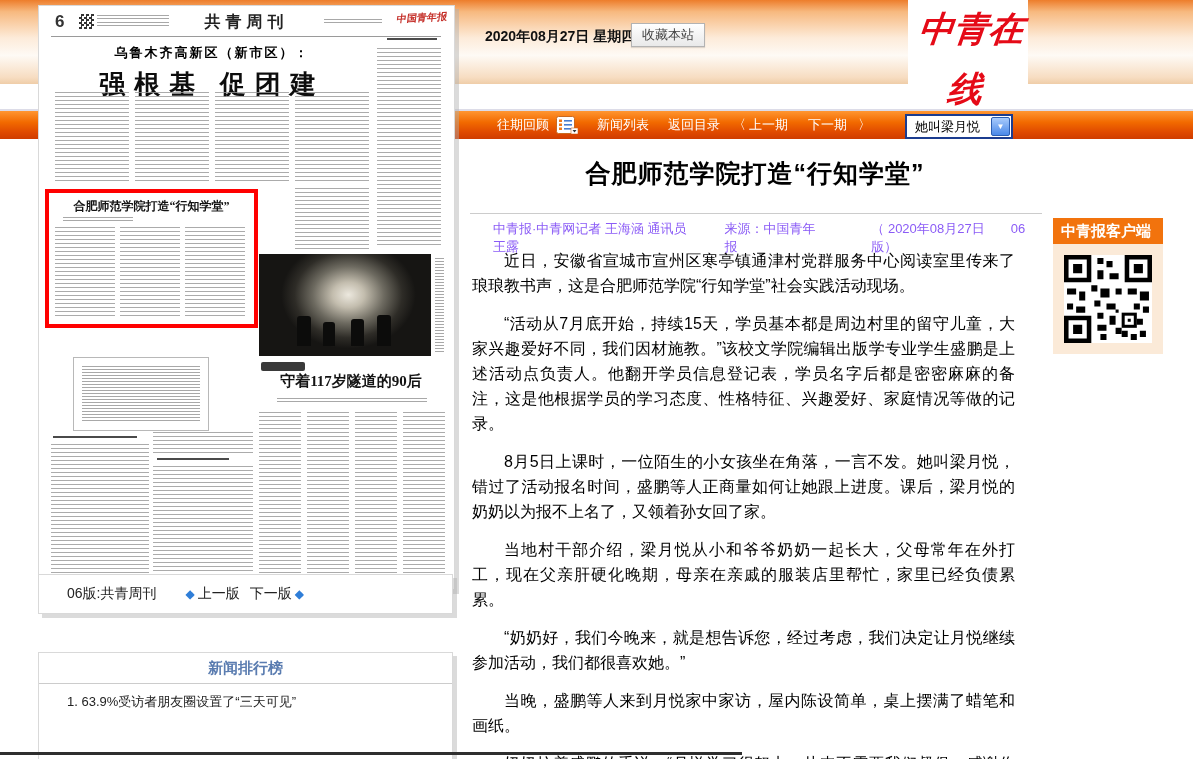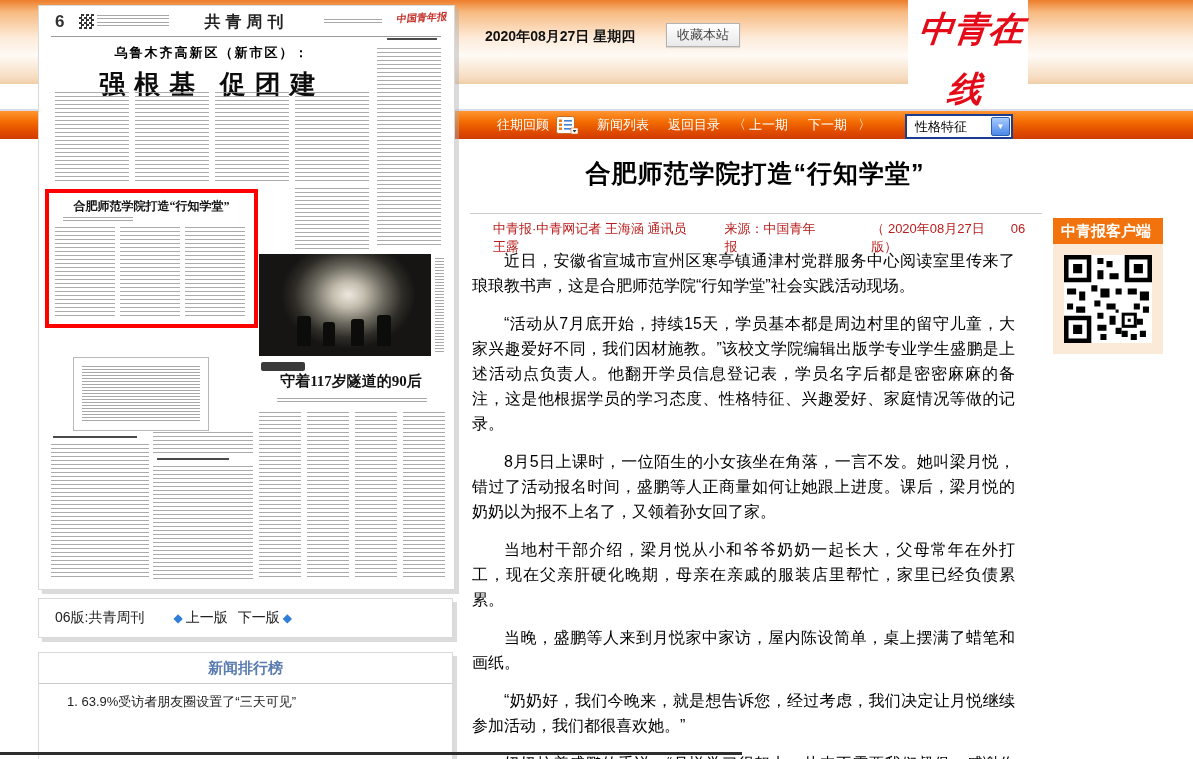--- a/index.html
+++ b/index.html
@@ -2,21 +2,21 @@
 <html lang="zh"><head>
 <meta charset="utf-8">
 <style>
   html,body{margin:0;padding:0;background:#fff;}
   #screen{position:relative;width:1193px;height:759px;overflow:hidden;background:#fff;
           font-family:"Liberation Sans","DejaVu Sans",sans-serif;}
   
   .banner{position:absolute;left:0;top:0;width:1193px;height:84px;
           background:linear-gradient(180deg,#ed7d2b 0,#f7b97f 14%,#fdebd9 45%,#fefaf5 66%,#f7ddc2 92%,#efcda8 100%);}
   .date{position:absolute;left:485px;top:28px;font-size:14px;font-weight:600;color:#111;}
-  .fav{position:absolute;left:666px;top:23px;width:74px;height:24px;border:1px solid #b3b3b3;border-radius:0;
+  .fav{position:absolute;left:631px;top:23px;width:74px;height:24px;border:1px solid #b3b3b3;border-radius:0;
        background:linear-gradient(#ffffff,#e9e9e9);font-size:13px;color:#444;cursor:pointer;
        font-family:inherit;box-shadow:0 1px 1px rgba(0,0,0,.12);}
   .logo{position:absolute;left:908px;top:0;width:120px;height:84px;background:#fff;text-align:center;}
   .logo-script{font-family:"Liberation Serif","DejaVu Serif",serif;font-style:italic;font-weight:bold;
                font-size:35px;color:#e50a17;line-height:60px;transform:skewX(-6deg);}
   .logo-rule{margin:0 auto;width:104px;height:2px;background:#111;}
   .logo-url{font-size:12px;font-weight:bold;letter-spacing:.5px;color:#111;margin-top:2px;}
   
   .navbar{position:absolute;left:0;top:84px;width:1193px;height:30px;
           background:linear-gradient(180deg,#ff9631 0,#f26a00 40%,#e04a00 75%,#cf3c00 100%);
@@ -57,33 +57,33 @@
   .photo{position:absolute;left:220px;top:248px;width:172px;height:102px;
          background:radial-gradient(ellipse 46% 62% at 52% 40%,#ece8de 0%,#c3bdae 20%,#6d6a60 45%,#2e2c27 68%,#161513 85%);}
   .fig{position:absolute;bottom:10px;background:#0c0c0b;border-radius:3px 3px 0 0;}
   .tag{position:absolute;left:222px;top:356px;width:44px;height:9px;background:#3a3a3a;border-radius:2px;}
   .photo-h{position:absolute;left:218px;top:366px;width:188px;text-align:center;font-size:15px;font-weight:bold;color:#141414;
            font-family:"Liberation Serif","DejaVu Serif",serif;}
   .farm-h{position:absolute;left:8px;top:327px;width:210px;text-align:center;font-size:13px;font-weight:bold;color:#141414;
           font-family:"Liberation Serif","DejaVu Serif",serif;}
   .qbox{position:absolute;left:34px;top:351px;width:134px;height:72px;border:1px solid #b8b8b8;}
   
-  .pagenav{left:38px;top:598px;width:415px;height:40px;}
+  .pagenav{left:38px;top:574px;width:415px;height:40px;padding-left:12px;}
   .pagenav-row{display:flex;align-items:center;height:100%;padding-left:16px;font-size:14px;color:#222;}
   .diamond{color:#2f7ed8;font-size:12px;margin:0 3px;cursor:pointer;}
   .pn-link{cursor:pointer;color:#222;}
   .ranking{left:38px;top:652px;width:415px;height:130px;}
   .rank-head{height:30px;line-height:30px;text-align:center;font-size:15px;font-weight:bold;color:#5a7cb0;border-bottom:1px solid #ccc;}
   .ranking ul{margin:6px 0 0;padding:0 0 0 28px;list-style:none;}
   .ranking li{line-height:23.4px;font-size:13px;color:#222;cursor:pointer;}
   .darkline{position:absolute;left:0;top:752px;width:742px;height:3px;background:#2e2e2e;z-index:6;}
   
   .art-title{position:absolute;left:470px;top:157px;width:570px;text-align:center;font-size:25px;font-weight:bold;color:#000;letter-spacing:1px;}
   .art-rule{position:absolute;left:470px;top:213px;width:572px;height:1px;background:#ccc;}
-  .byline{position:absolute;left:470px;top:220px;width:572px;font-size:13px;color:#b91c1c;display:flex;padding-left:23px;box-sizing:border-box;}
+  .byline{position:absolute;left:470px;top:220px;width:572px;font-size:13px;color:#8b5cf6;display:flex;padding-left:23px;box-sizing:border-box;}
   .byline .src{margin-left:24px;font-family:Liberation Serif, serif;}
   .byline .iss{margin-left:50px;}
   .art-body{position:absolute;left:472px;top:248px;width:543px;}
   .art-body p{margin:0 0 13px;font-size:16px;line-height:25px;color:#000;text-indent:32px;text-align:justify;}
   
   .appbox{position:absolute;left:1053px;top:218px;width:110px;}
   .app-head{height:26px;line-height:26px;background:#f2730d;color:#fff;font-size:15px;font-weight:bold;padding-left:8px;box-sizing:border-box;}
   .app-body{height:110px;background:#fbead8;display:flex;align-items:center;justify-content:center;}
 </style>
 </head>
@@ -116,21 +116,21 @@
         <path d="M16.5 14l2 2.5 2-2.5z" fill="#333"></path>
       </svg>
     </span>
     <a class="nav-l" style="left:597px">新闻列表</a>
     <a class="nav-l" style="left:668px">返回目录</a>
     <span class="nav-b" style="left:733px">〈</span>
     <a class="nav-l" style="left:749px">上一期</a>
     <a class="nav-l" style="left:808px">下一期</a>
     <span class="nav-b" style="left:858px">〉</span>
     <div class="combo">
-      <span class="val">性格特征</span>
+      <span class="val">她叫梁月悦</span>
       <span class="combo-btn">
           <i style="font-style:normal">▼</i>
         </span>
     </div>
   </div>
 
   <div class="panel paper">
     <div class="pg-num">6</div>
     <i class="pg-code"></i>
     <i class="simsm" style="left:58px;top:9px;width:72px;height:4px"></i>
@@ -214,22 +214,22 @@
   <div class="byline">
     <span>中青报·中青网记者 王海涵 通讯员 王露</span>
     <span class="src">来源：中国青年报</span>
     <span class="iss">（ 2020年08月27日　　06 版）</span>
   </div>
   <div class="art-body">
     <p>近日，安徽省宣城市宣州区寒亭镇通津村党群服务中心阅读室里传来了琅琅教书声，这是合肥师范学院“行知学堂”社会实践活动现场。</p>
     <p>“活动从7月底开始，持续15天，学员基本都是周边村里的留守儿童，大家兴趣爱好不同，我们因材施教。”该校文学院编辑出版学专业学生盛鹏是上述活动点负责人。他翻开学员信息登记表，学员名字后都是密密麻麻的备注，这是他根据学员的学习态度、性格特征、兴趣爱好、家庭情况等做的记录。</p>
     <p>8月5日上课时，一位陌生的小女孩坐在角落，一言不发。她叫梁月悦，错过了活动报名时间，盛鹏等人正商量如何让她跟上进度。课后，梁月悦的奶奶以为报不上名了，又领着孙女回了家。</p>
     <p>当地村干部介绍，梁月悦从小和爷爷奶奶一起长大，父母常年在外打工，现在父亲肝硬化晚期，母亲在亲戚的服装店里帮忙，家里已经负债累累。</p>
+    <p>“奶奶好，我们今晚来，就是想告诉您，经过考虑，我们决定让月悦继续参加活动，我们都很喜欢她。”</p>
     <p>当晚，盛鹏等人来到月悦家中家访，屋内陈设简单，桌上摆满了蜡笔和画纸。</p>
-    <p>“奶奶好，我们今晚来，就是想告诉您，经过考虑，我们决定让月悦继续参加活动，我们都很喜欢她。”</p>
     <p>奶奶拉着盛鹏的手说：“月悦学习很努力，从来不需要我们督促，感谢你们为她提供机会。”</p>
 
   </div>
 
   <div class="appbox">
     <div class="app-head">中青报客户端</div>
     <div class="app-body">
       <svg width="88" height="88" viewBox="0 0 29 29">
         <rect width="29" height="29" fill="#fff"></rect>
         <path fill="#000" d="M0 0h9v9H0z M20 0h9v9h-9z M0 20h9v9H0z"></path>

